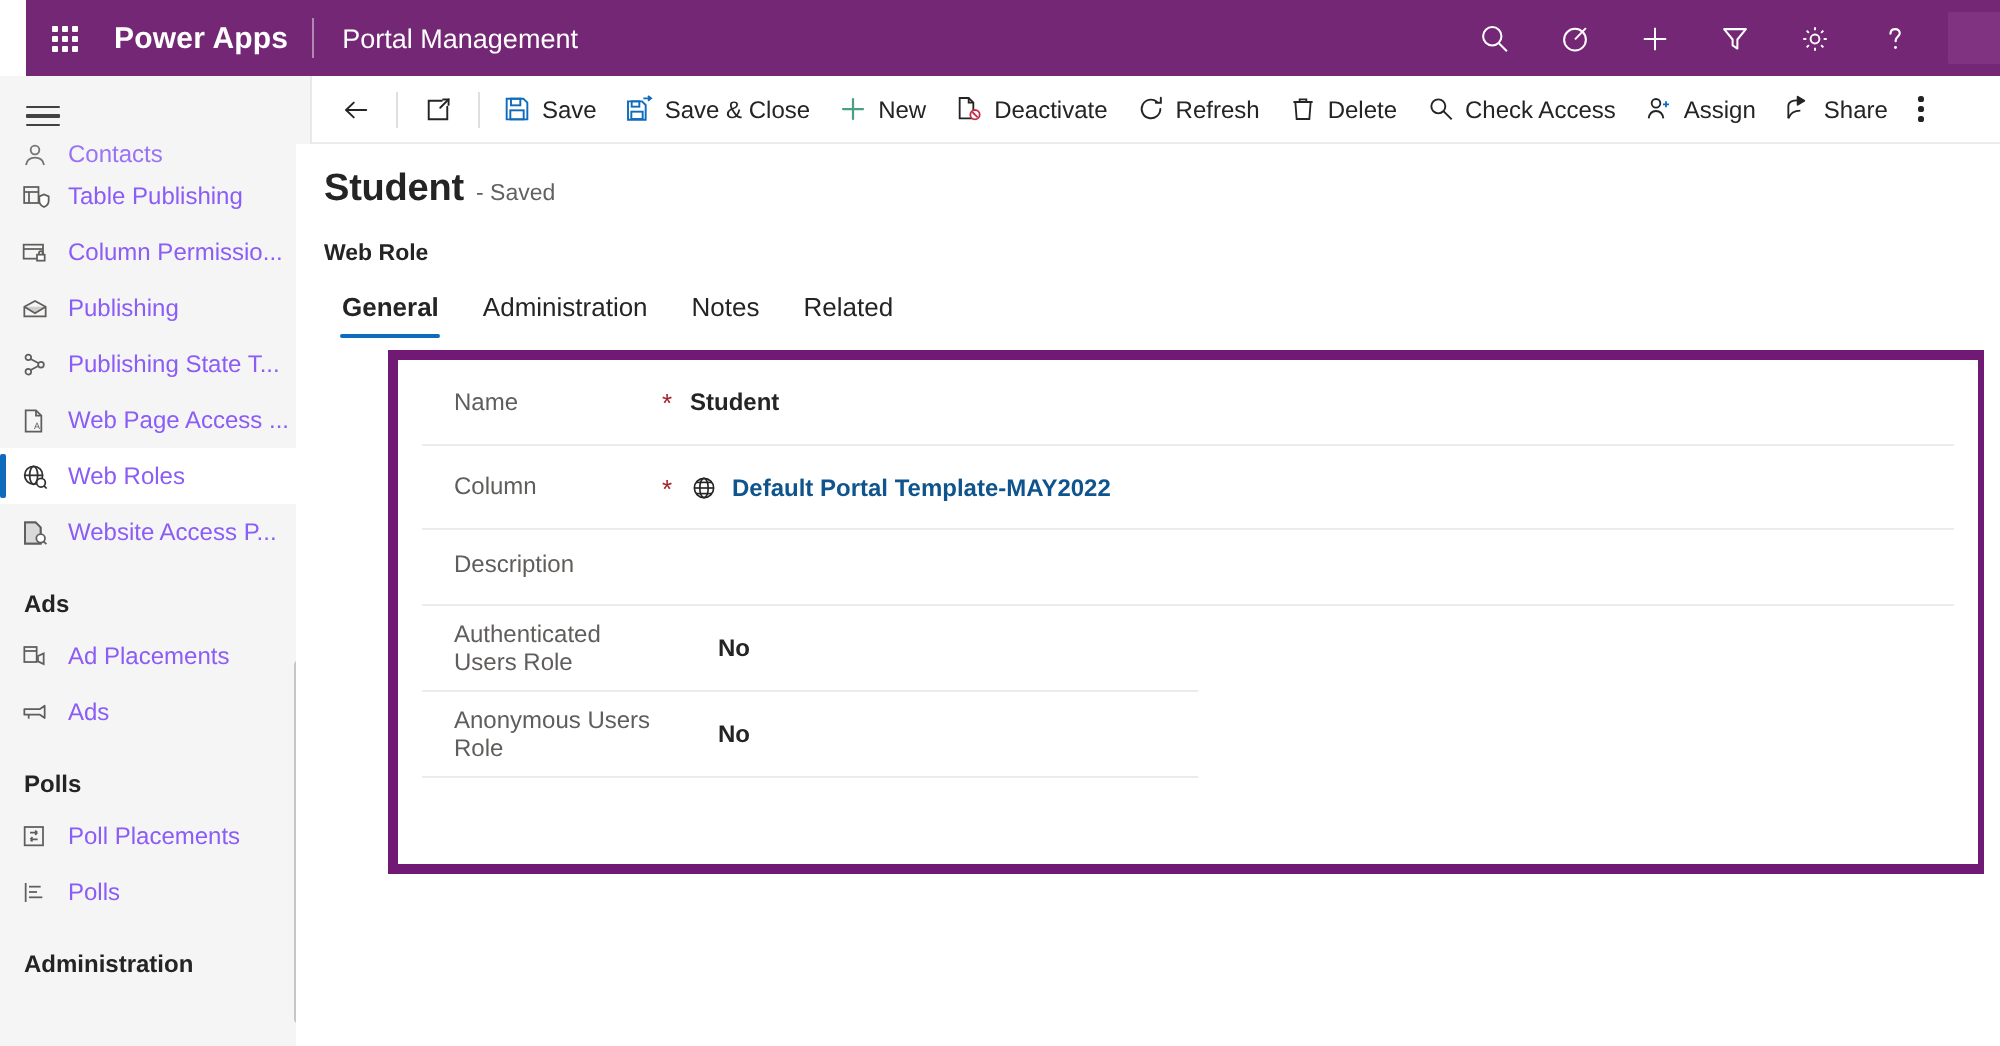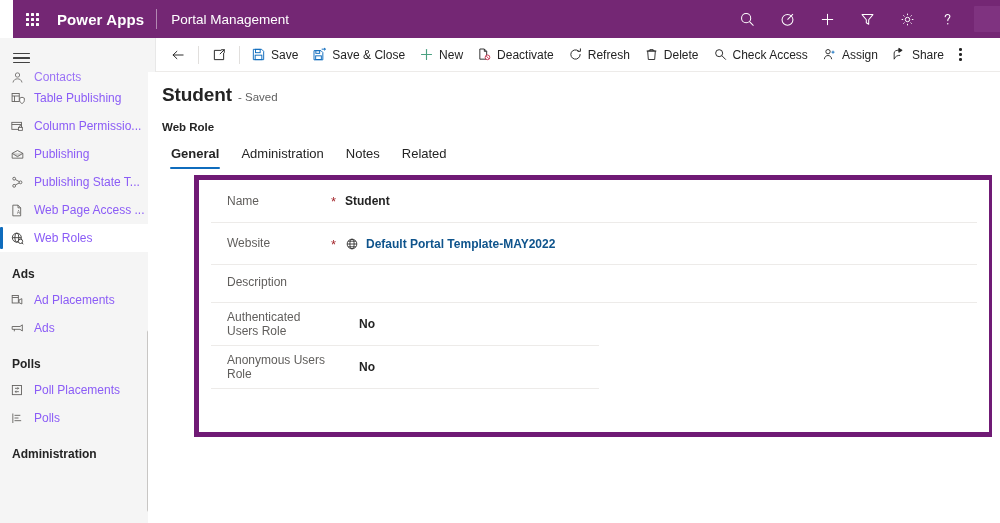--- a/index.html
+++ b/index.html
@@ -437,20 +437,31 @@
             <circle cx="8.2" cy="8" r="5.4"></circle>
               <ellipse cx="8.2" cy="8" rx="2.4" ry="5.4"></ellipse>
             <line x1="2.9" y1="8" x2="13.5" y2="8"></line>
             <circle cx="12.6" cy="12.4" r="2.6" fill="#fff"></circle>
               <line x1="14.4" y1="14.3" x2="16" y2="15.9"></line>
           </svg>
         </span>
         <span class="nlabel">Web Roles</span>
       </div>
 
+      <div class="nav-item">
+        <span class="nic">
+          <svg width="15" height="15" viewBox="0 0 18 18" fill="none" stroke="#605e5c" stroke-width="1.05">
+            <path d="M3 2.6h6.4l3 3v9.8H3z" fill="#605e5c" fill-opacity=".18"></path>
+            <path d="M3 2.6h6.4l3 3v9.8H3z"></path>
+            <circle cx="12.4" cy="12.2" r="2.6" fill="#fff"></circle>
+              <line x1="14.2" y1="14" x2="15.8" y2="15.7"></line>
+          </svg>
+        </span>
+        <span class="nlabel">Website Access P...</span>
+      </div>
 
       <div class="nav-group">Ads</div>
       <div class="nav-item">
         <span class="nic">
           <svg width="15" height="15" viewBox="0 0 18 18" fill="none" stroke="#605e5c" stroke-width="1.05">
             <rect x="2.6" y="3" width="7.4" height="9"></rect>
               <line x1="2.6" y1="5.4" x2="10" y2="5.4"></line>
             <path d="M10.8 8.4l3.4-1.6v6.4l-3.4-1.6z"></path>
           </svg>
         </span>
@@ -639,21 +650,21 @@
     <div class="form-card">
 
       <div class="frow row-name">
         <span class="flabel">Name</span>
         <span class="freq">*</span>
         <span class="fvalue">Student</span>
       </div>
       <div class="fdivider full"></div>
 
       <div class="frow row-website">
-        <span class="flabel">Website</span>
+        <span class="flabel">Column</span>
         <span class="freq">*</span>
         <span class="globe-ic">
           <svg width="14" height="14" viewBox="0 0 18 18" fill="none" stroke="#242424" stroke-width="1.05">
             <circle cx="9" cy="9" r="6.2"></circle>
               <ellipse cx="9" cy="9" rx="2.7" ry="6.2"></ellipse>
             <line x1="2.8" y1="9" x2="15.2" y2="9"></line>
               <line x1="4" y1="5.4" x2="14" y2="5.4"></line>
               <line x1="4" y1="12.6" x2="14" y2="12.6"></line>
           </svg>
         </span>

